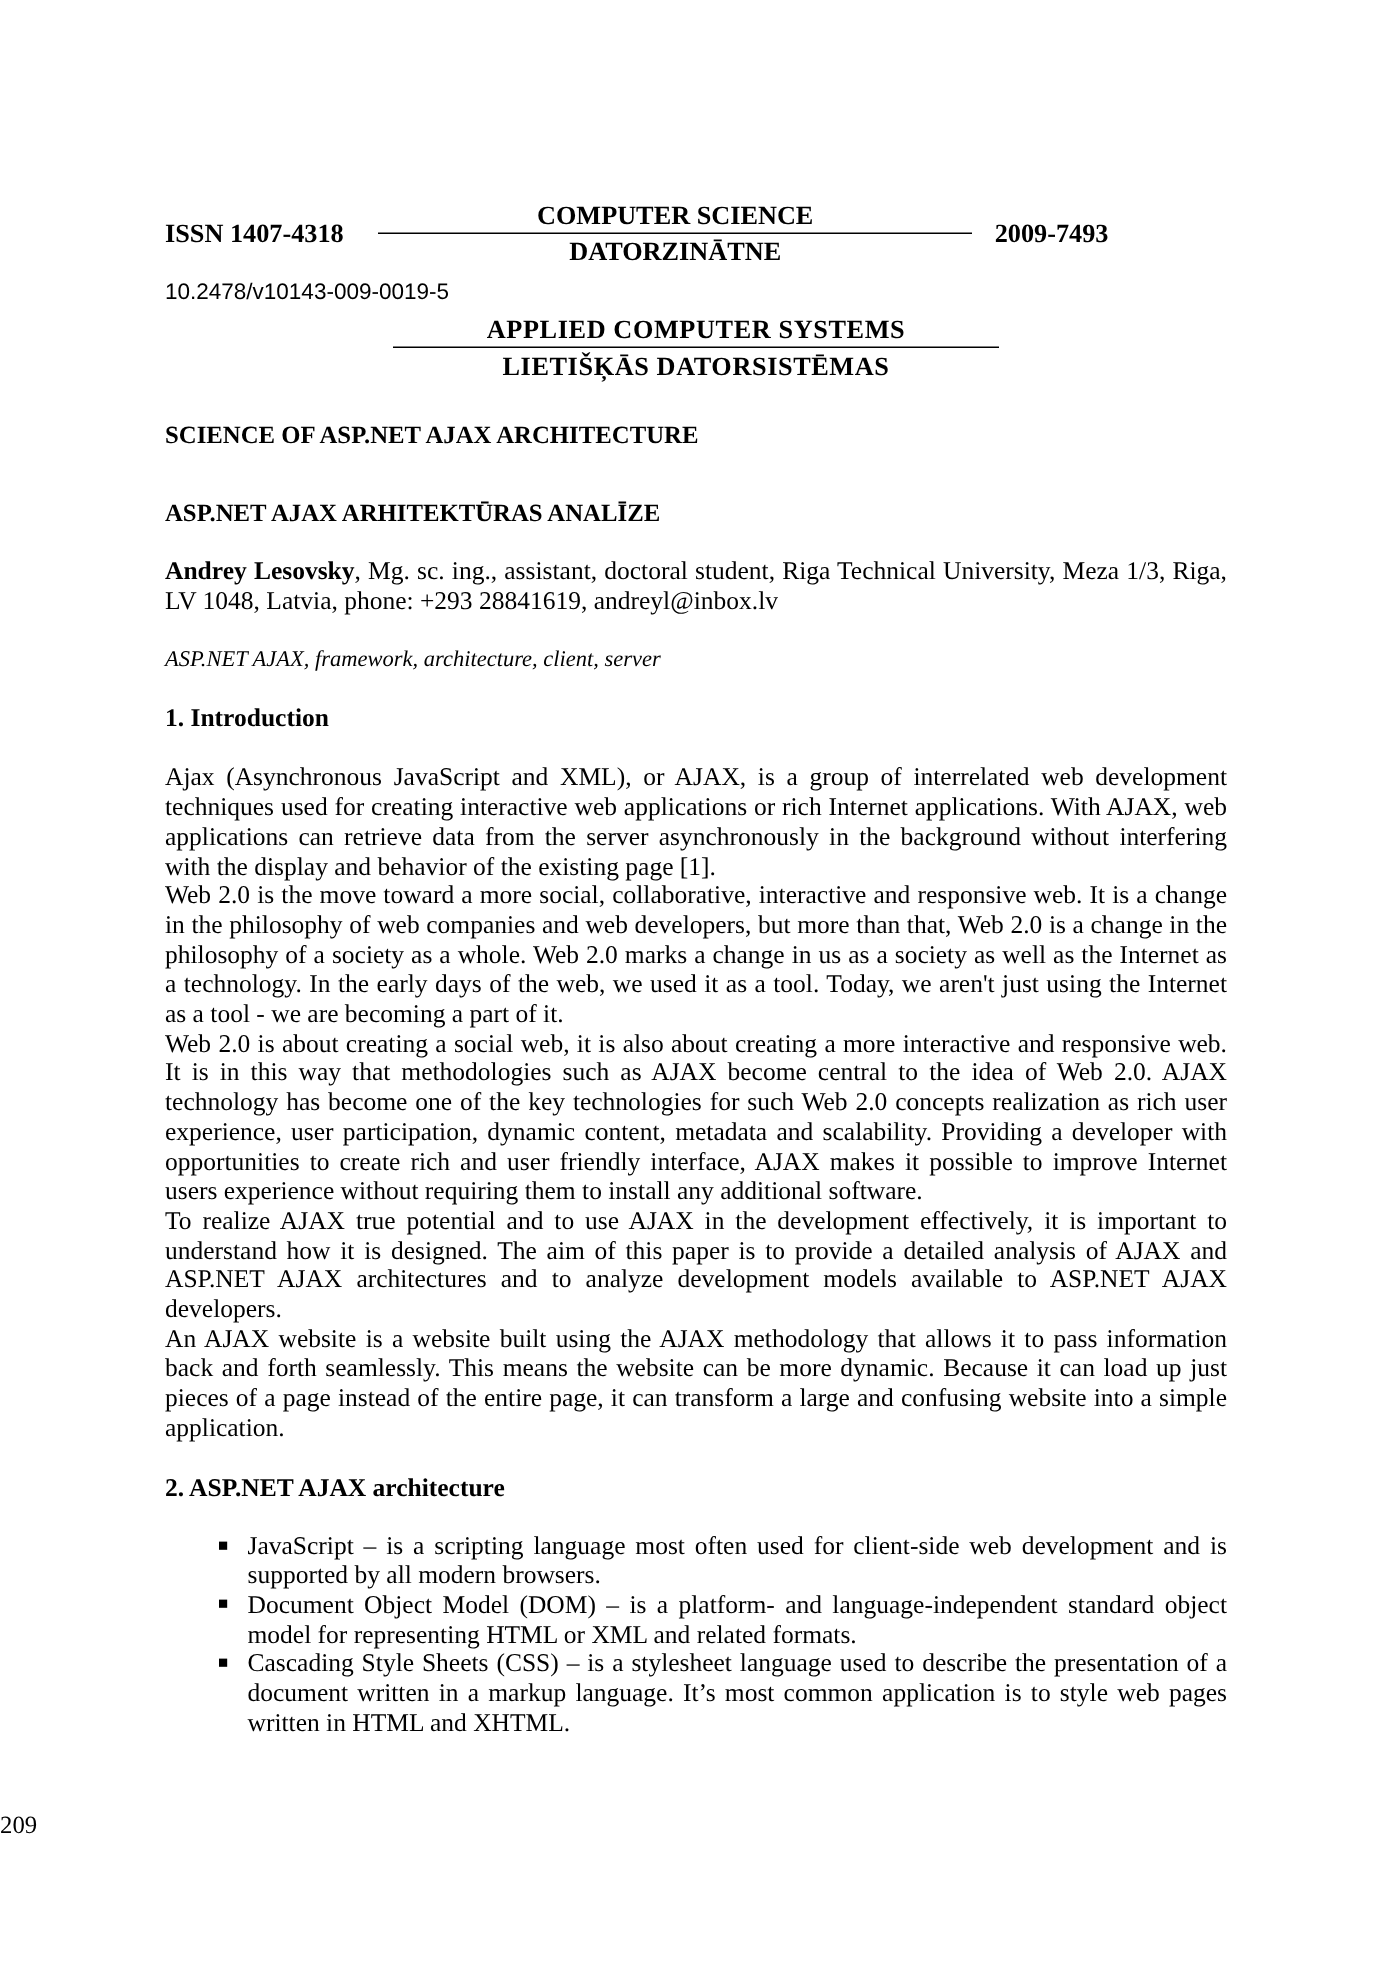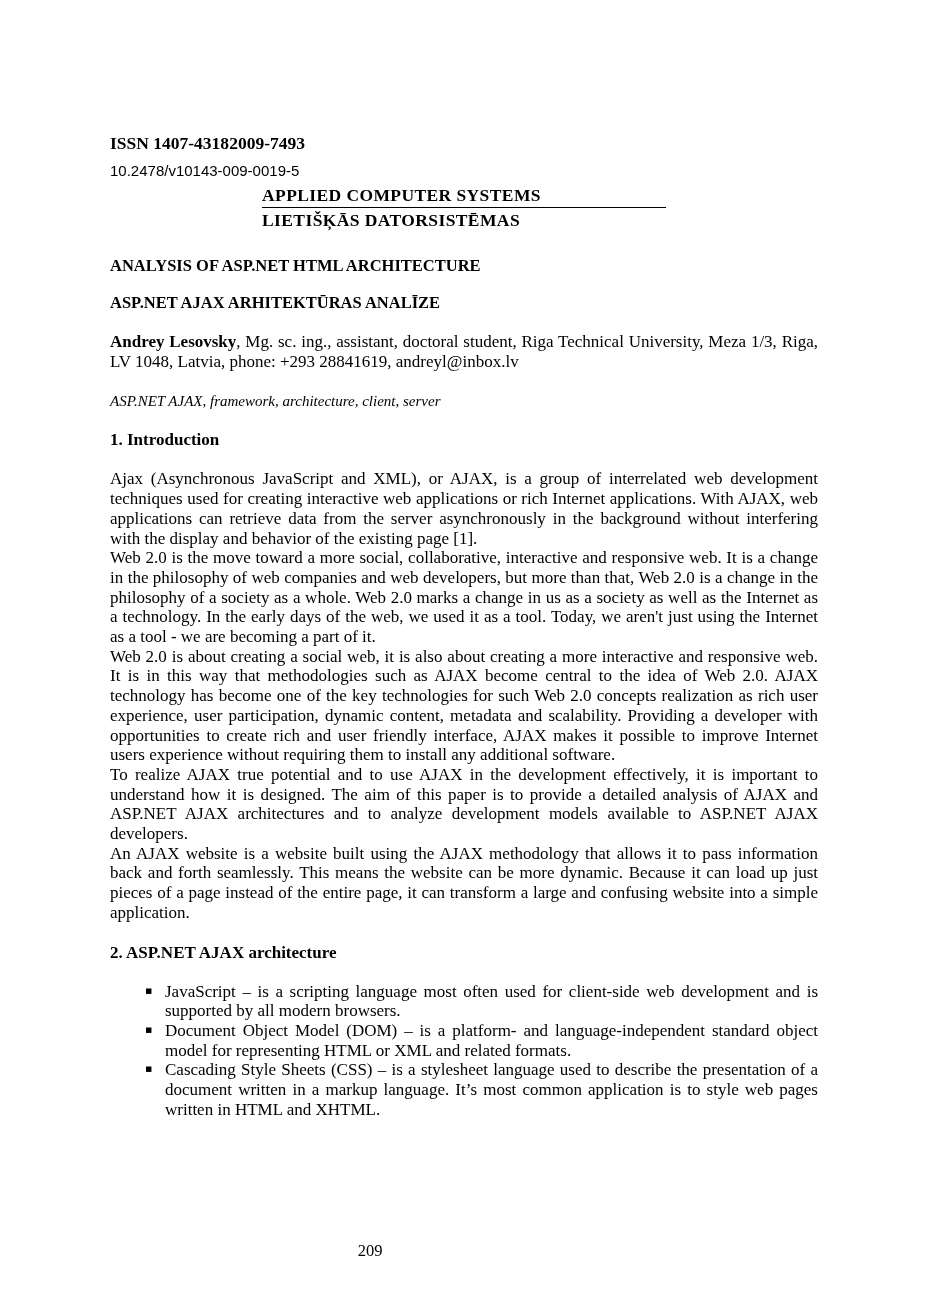--- a/index.html
+++ b/index.html
@@ -48,30 +48,30 @@
   .doi {
     font-family: "Liberation Sans", sans-serif;
     font-size: 15px;
     margin-top: 8px;
     line-height: 18px;
   }
 
   .series {
     width: 404px;
     margin: 4px auto 0 auto;
-    text-align: left;
+    text-align: center;
     font-weight: bold;
     font-size: 17.5px;
     letter-spacing: 0.4px;
     line-height: 22px;
   }
 
   
   .title   { font-weight: bold; font-size: 16.5px; margin-top: 25px; line-height: 20px; }
-  .subtitle{ font-weight: bold; font-size: 16.5px; margin-top: 17px; line-height: 20px; }
+  .subtitle{ font-weight: bold; font-size: 16.5px; margin-top: 32px; line-height: 20px; }
   .author  { margin-top: 19px; font-size: 17px; line-height: 19.7px; text-align: justify; }
   .author .bold { font-weight: bold; }
   .keywords{ margin-top: 21px; font-style: italic; font-size: 15px; line-height: 18px; }
 
   
   .section-heading {
     font-weight: bold;
     font-size: 17px;
     margin-top: 20px;
     margin-bottom: 19px;
@@ -102,44 +102,48 @@
     font-family: "DejaVu Sans", sans-serif;
   }
   .it { }
 
   
   .footer-page {
     position: absolute;
     top: 1207px;
     left: 0;
     width: 740px;
-    text-align: center;
+    text-align: left;
     font-size: 16.5px;
-    margin-top: 34px;
   }
 </style>
 </head>
 <body>
 
 <div class="content">
 
   <div class="header-row">
     <div class="issn">ISSN 1407-4318</div>
+    <div class="journal-center">
+      <div>COMPUTER SCIENCE</div>
+      <div class="journal-rule"></div>
+      <div>DATORZINĀTNE</div>
+    </div>
     <div class="year">2009-7493</div>
   </div>
 
   <div class="doi">10.2478/v10143-009-0019-5</div>
 
   <div class="series">
     <div>APPLIED COMPUTER SYSTEMS</div>
     <div class="series-rule"></div>
     <div>LIETIŠĶĀS DATORSISTĒMAS</div>
   </div>
 
-  <div class="title">ANALYSIS OF ASP.NET HTML ARCHITECTURE</div>
+  <div class="title">SCIENCE OF ASP.NET AJAX ARCHITECTURE</div>
   <div class="subtitle">ASP.NET AJAX ARHITEKTŪRAS ANALĪZE</div>
 
   <div class="author"><span class="bold">Andrey Lesovsky</span><span>, Mg. sc. ing., assistant, doctoral student, Riga Technical University, Meza 1/3, Riga, LV 1048, Latvia, phone: +293 28841619, andreyl@inbox.lv</span></div>
 
   <div class="keywords">ASP.NET AJAX, framework, architecture, client, server</div>
 
   <div>
       <div class="section-heading">1. Introduction</div>
       <div class="para">Ajax (Asynchronous JavaScript and XML), or AJAX, is a group of interrelated web development techniques used for creating interactive web applications or rich Internet applications. With AJAX, web applications can retrieve data from the server asynchronously in the background without interfering with the display and behavior of the existing page [1].</div>
       <div class="para">Web 2.0 is the move toward a more social, collaborative, interactive and responsive web. It is a change in the philosophy of web companies and web developers, but more than that, Web 2.0 is a change in the philosophy of a society as a whole. Web 2.0 marks a change in us as a society as well as the Internet as a technology. In the early days of the web, we used it as a tool. Today, we aren't just using the Internet as a tool - we are becoming a part of it.</div>

